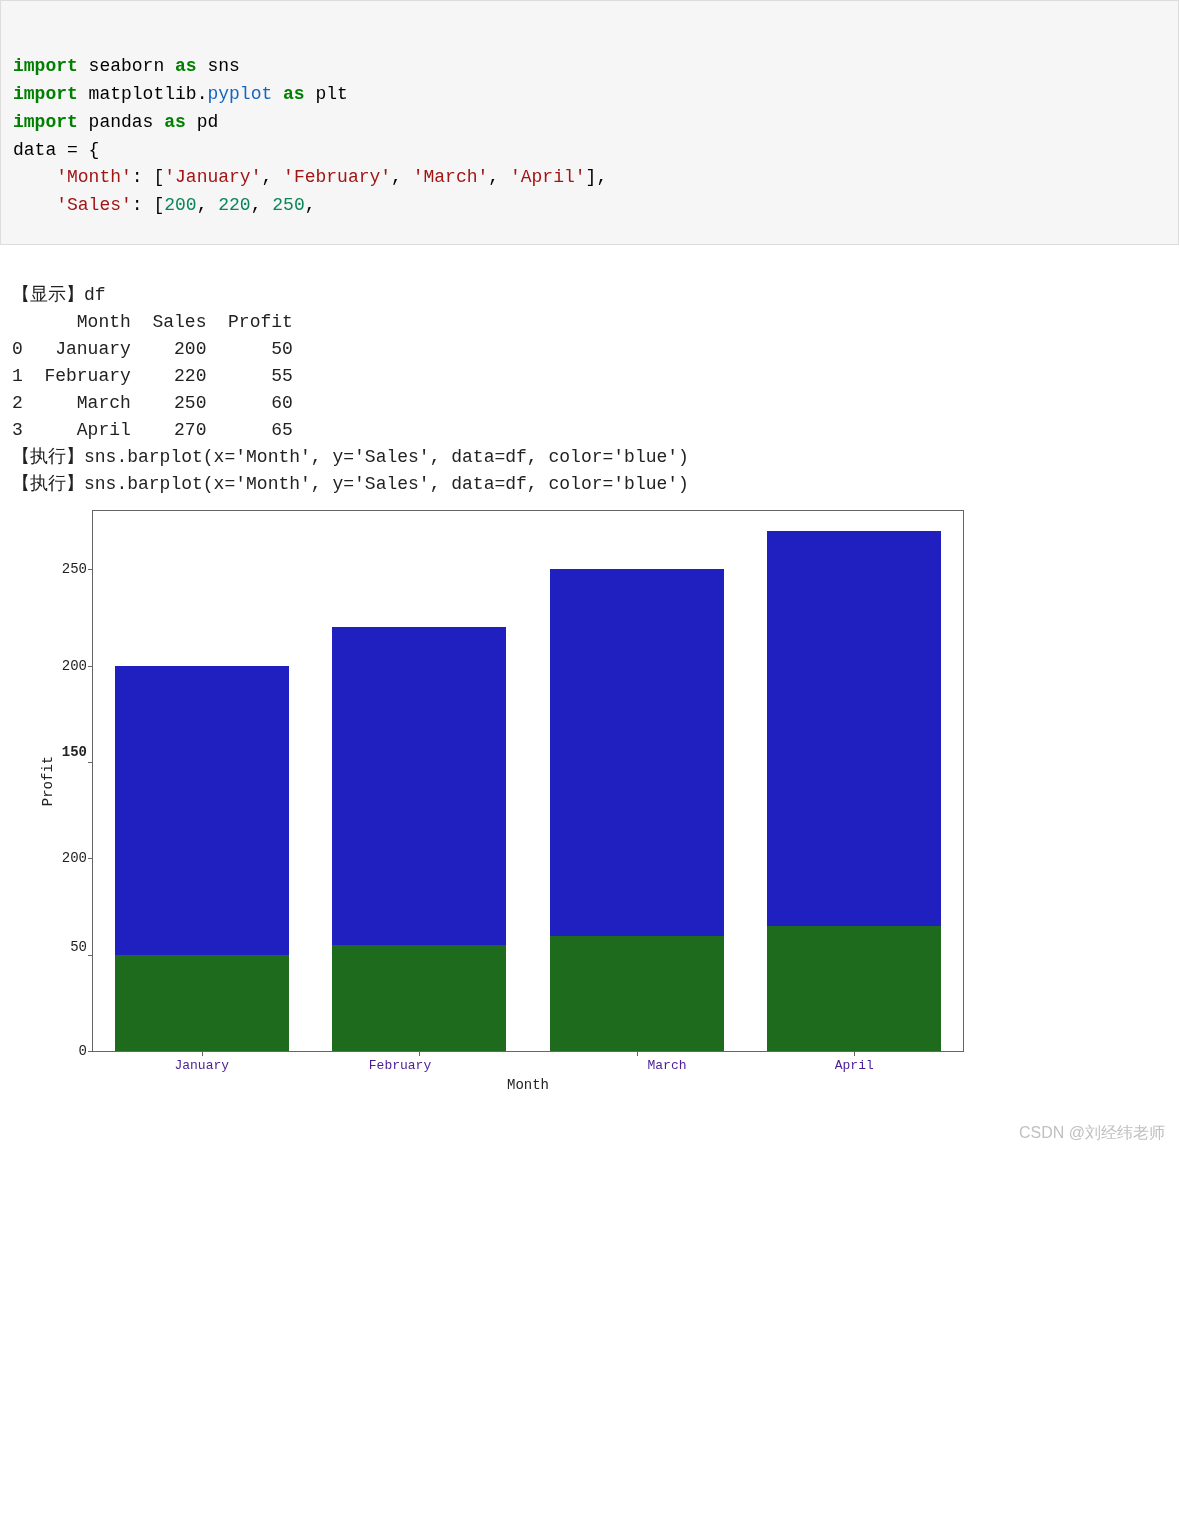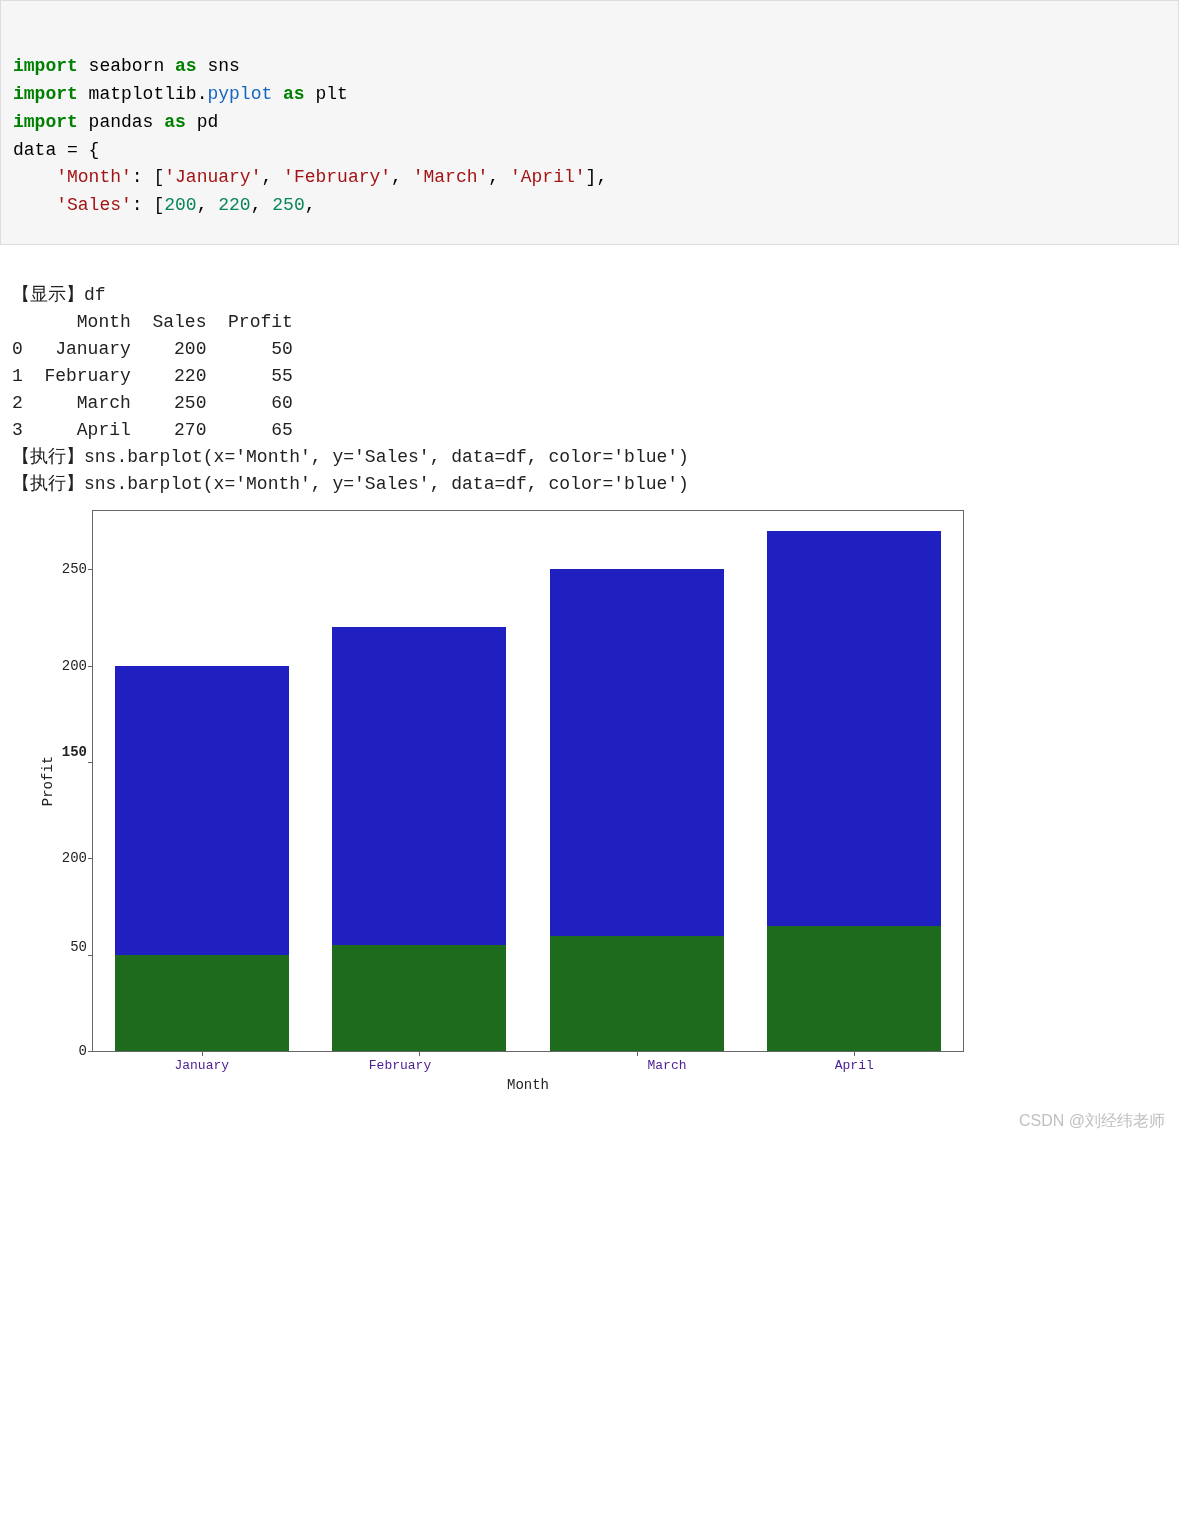--- a/index.html
+++ b/index.html
@@ -45,20 +45,21 @@
   .xlabel-wrap { position: absolute; left: 50%; bottom: -42px; transform: translateX(-50%); font-size: 14px; color: #222; white-space: nowrap; margin-top: 22px;}
   .tickmark { position:absolute; background:#666; }
   .ytickmark { width:5px; height:1px; left:-5px; }
   .xtickmark { height:5px; width:1px; bottom:-5px; }
   .watermark {
     text-align: right;
     font-family: Arial, sans-serif;
     font-size: 16px;
     color: #c0c0c0;
     padding: 4px 14px 8px 0;
+    margin-top: 12px;
   }
 </style>
 </head>
 <body>
 
 <div class="code-cell">
 <span class="kw">import</span><span> seaborn </span><span class="kw">as</span><span> sns</span>
 <span class="kw">import</span><span> matplotlib.</span><span class="attr">pyplot</span><span> </span><span class="kw">as</span><span> plt</span>
 <span class="kw">import</span><span> pandas </span><span class="kw">as</span><span> pd</span>
 <span>data = {</span>

